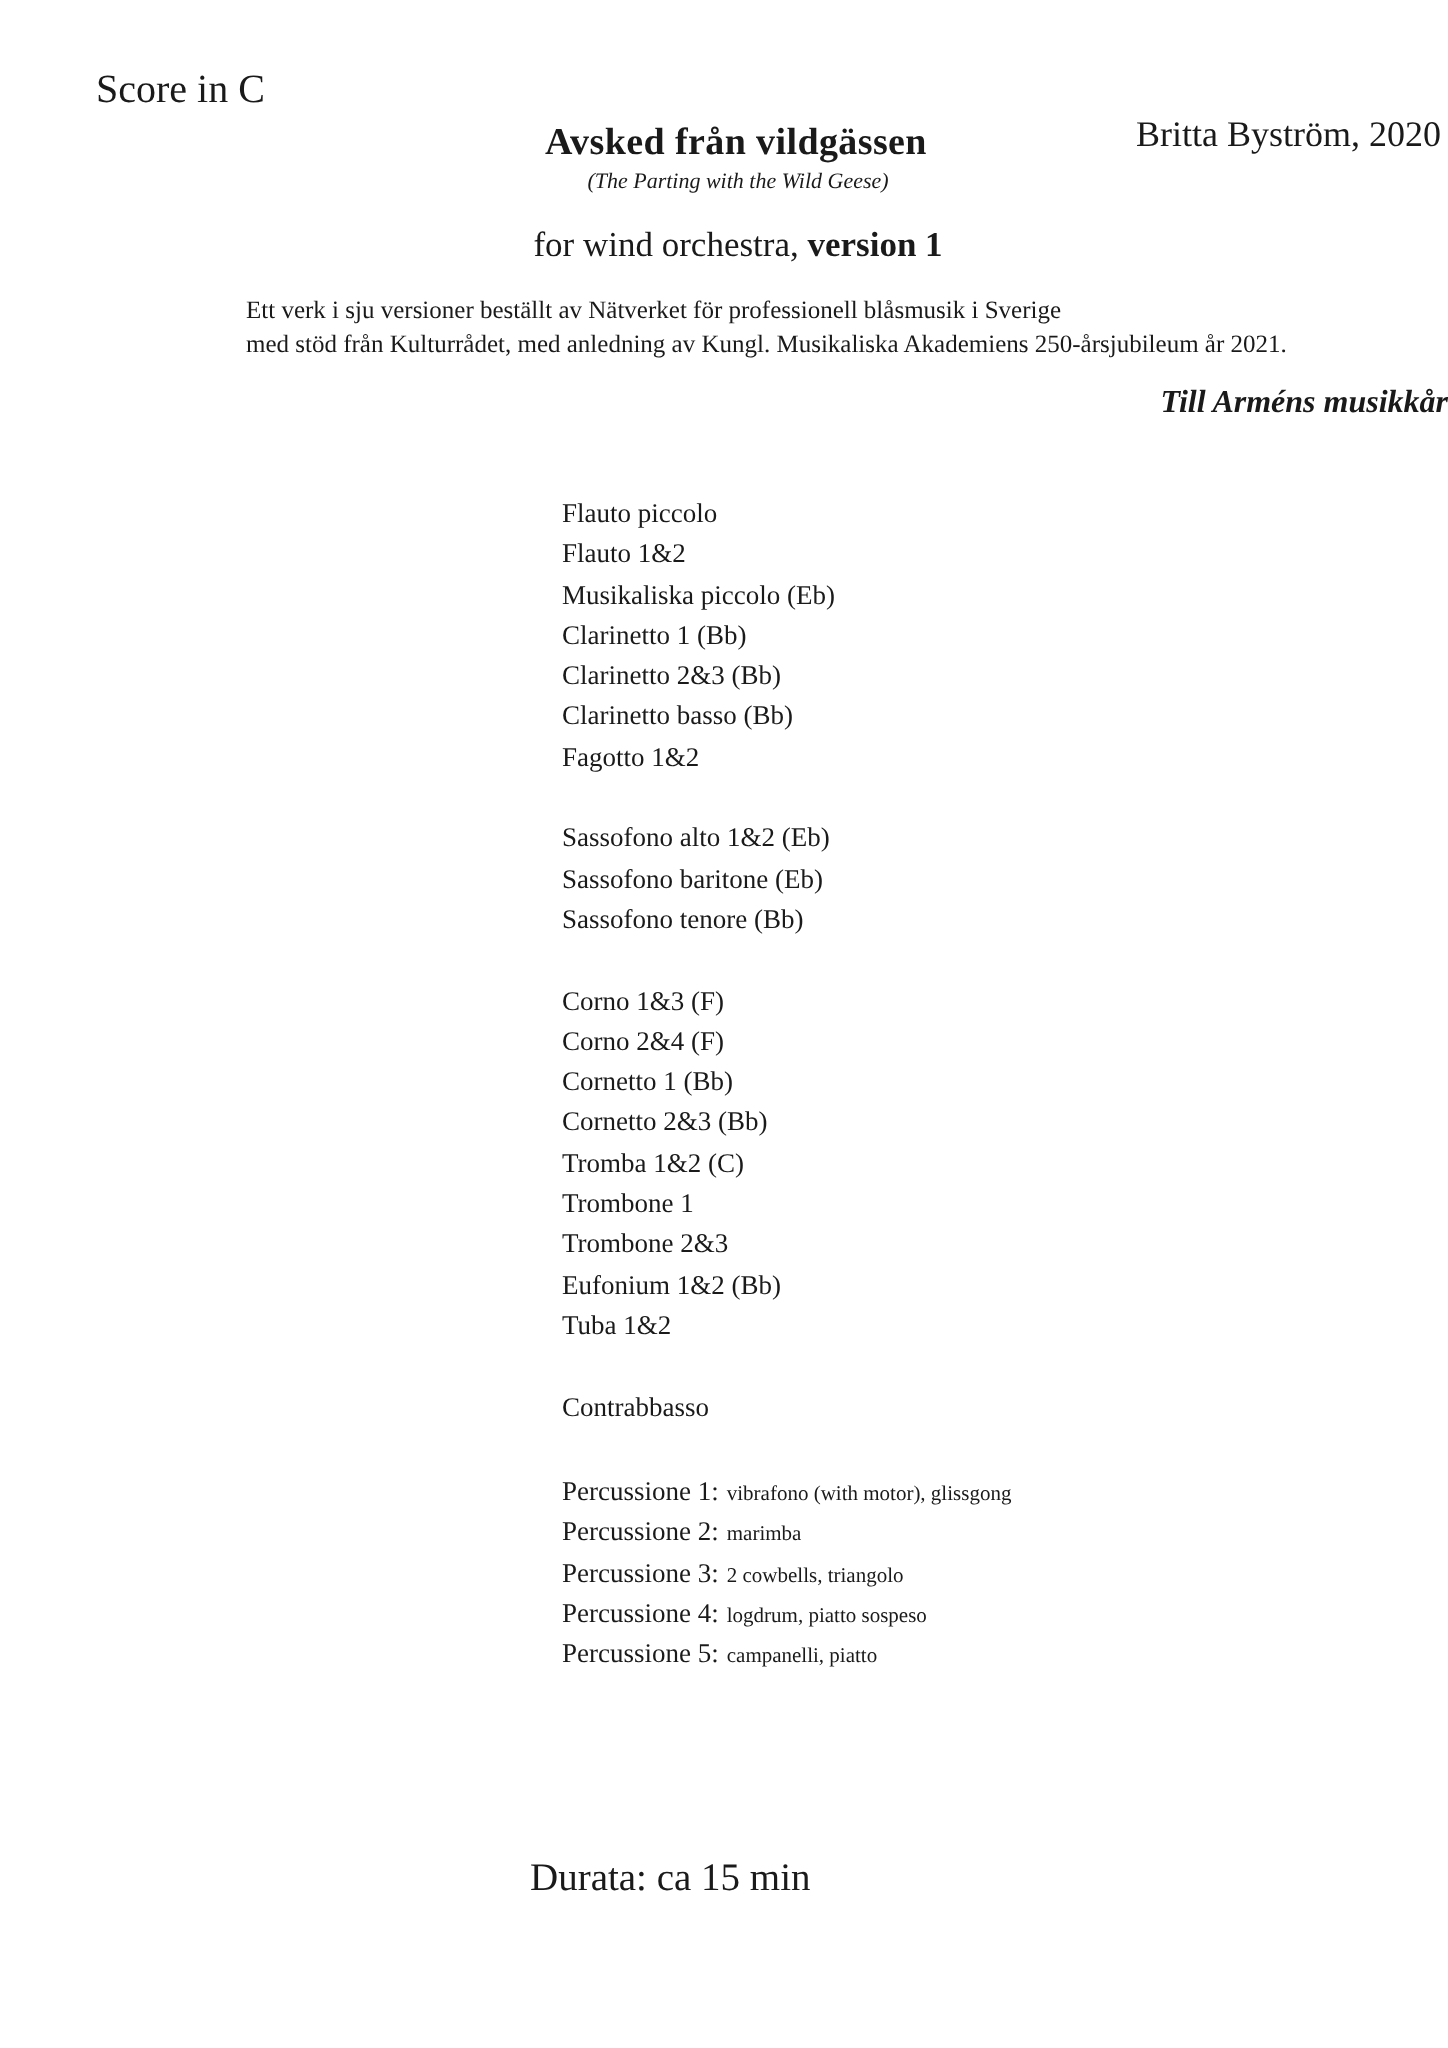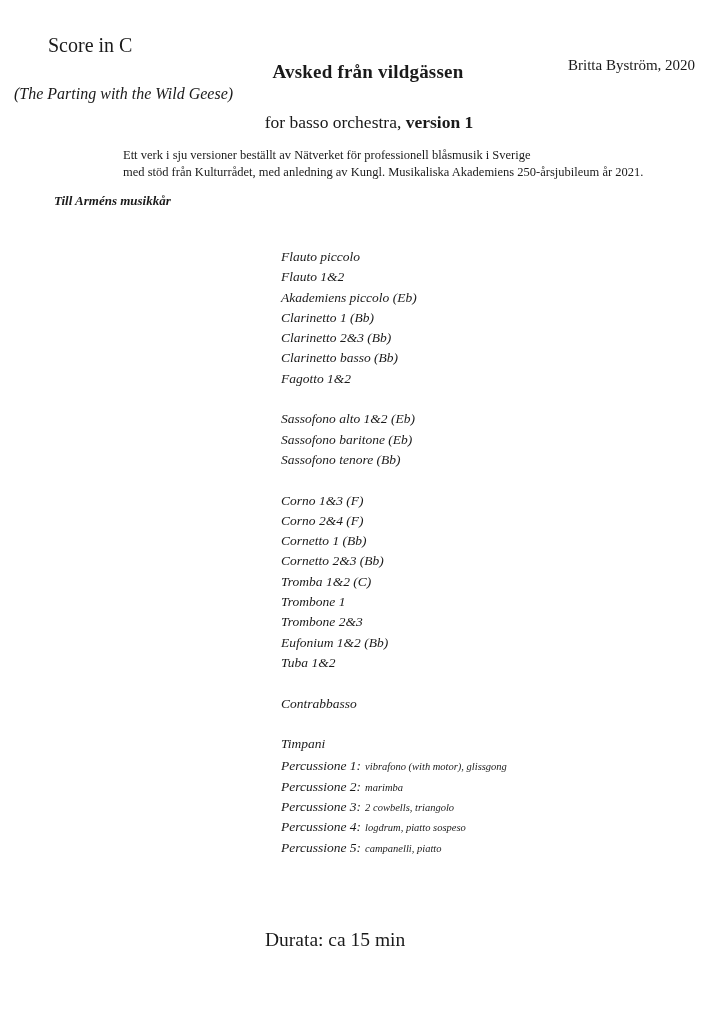--- a/index.html
+++ b/index.html
@@ -32,30 +32,31 @@
     box-sizing: border-box;
     font-size: 19px;
     font-weight: bold;
     letter-spacing: 0.2px;
     margin-top: 13px;
   }
   .composer {
     position: absolute;
     left: 568px;
     top: 57px;
-    font-size: 15px;
+    font-size: 18px;
   }
   .subtitle {
     position: absolute;
     left: 0;
     top: 85px;
     width: 100%;
+    text-align: center;
     padding-left: 14px;
     box-sizing: border-box;
-    font-size: 16px;
+    font-size: 11px;
     font-style: italic;
   }
   .scoring {
     position: absolute;
     left: 0;
     top: 112px;
     width: 100%;
     text-align: center;
     padding-left: 14px;
     box-sizing: border-box;
@@ -69,36 +70,34 @@
     left: 123px;
     top: 147px;
     font-size: 12.5px;
     line-height: 16.5px;
   }
   .dedication {
     position: absolute;
     left: 0;
     top: 193px;
     width: 100%;
-    text-align: left;
-    padding-left: 54px;
-    box-sizing: border-box;
-    font-size: 13px;
+    text-align: right;
+    box-sizing: border-box;
+    font-size: 16px;
     font-style: italic;
     font-weight: bold;
   }
   .instr-list {
     position: absolute;
     left: 281px;
     top: 249px;
     font-size: 13.5px;
   }
   .instr-group {
     margin-bottom: 20.3px;
-    font-style: italic;
   }
   .instr-group:last-child {
     margin-bottom: 0;
   }
   .instr-line {
     height: 20.3px;
     display: flex;
     align-items: baseline;
     white-space: nowrap;
   }
@@ -123,35 +122,35 @@
 <div class="page">
 
   <div class="score-label">Score in C</div>
 
   <div class="title">Avsked från vildgässen</div>
 
   <div class="composer">Britta Byström, 2020</div>
 
   <div class="subtitle">(The Parting with the Wild Geese)</div>
 
-  <div class="scoring"><span>for basso orchestra, </span><span class="version-bold">version 1</span></div>
+  <div class="scoring"><span>for wind orchestra, </span><span class="version-bold">version 1</span></div>
 
   <div class="commission">
     <div>Ett verk i sju versioner beställt av Nätverket för professionell blåsmusik i Sverige</div>
     <div>med stöd från Kulturrådet, med anledning av Kungl. Musikaliska Akademiens 250-årsjubileum år 2021.</div>
   </div>
 
   <div class="dedication">Till Arméns musikkår</div>
 
   <div class="instr-list">
 
     <div class="instr-group">
       <div class="instr-line">Flauto piccolo</div>
       <div class="instr-line">Flauto 1&amp;2</div>
-      <div class="instr-line">Akademiens piccolo (Eb)</div>
+      <div class="instr-line">Musikaliska piccolo (Eb)</div>
       <div class="instr-line">Clarinetto 1 (Bb)</div>
       <div class="instr-line">Clarinetto 2&amp;3 (Bb)</div>
       <div class="instr-line">Clarinetto basso (Bb)</div>
       <div class="instr-line">Fagotto 1&amp;2</div>
     </div>
 
     <div class="instr-group">
       <div class="instr-line">Sassofono alto 1&amp;2 (Eb)</div>
       <div class="instr-line">Sassofono baritone (Eb)</div>
       <div class="instr-line">Sassofono tenore (Bb)</div>
@@ -167,21 +166,20 @@
       <div class="instr-line">Trombone 2&amp;3</div>
       <div class="instr-line">Eufonium 1&amp;2 (Bb)</div>
       <div class="instr-line">Tuba 1&amp;2</div>
     </div>
 
     <div class="instr-group">
       <div class="instr-line">Contrabbasso</div>
     </div>
 
     <div class="instr-group">
-      <div class="instr-line">Timpani</div>
       <div class="instr-line">
         <span>Percussione 1:</span>
         <span class="perc-detail">vibrafono (with motor), glissgong</span>
       </div>
       <div class="instr-line">
         <span>Percussione 2:</span>
         <span class="perc-detail">marimba</span>
       </div>
       <div class="instr-line">
         <span>Percussione 3:</span>

